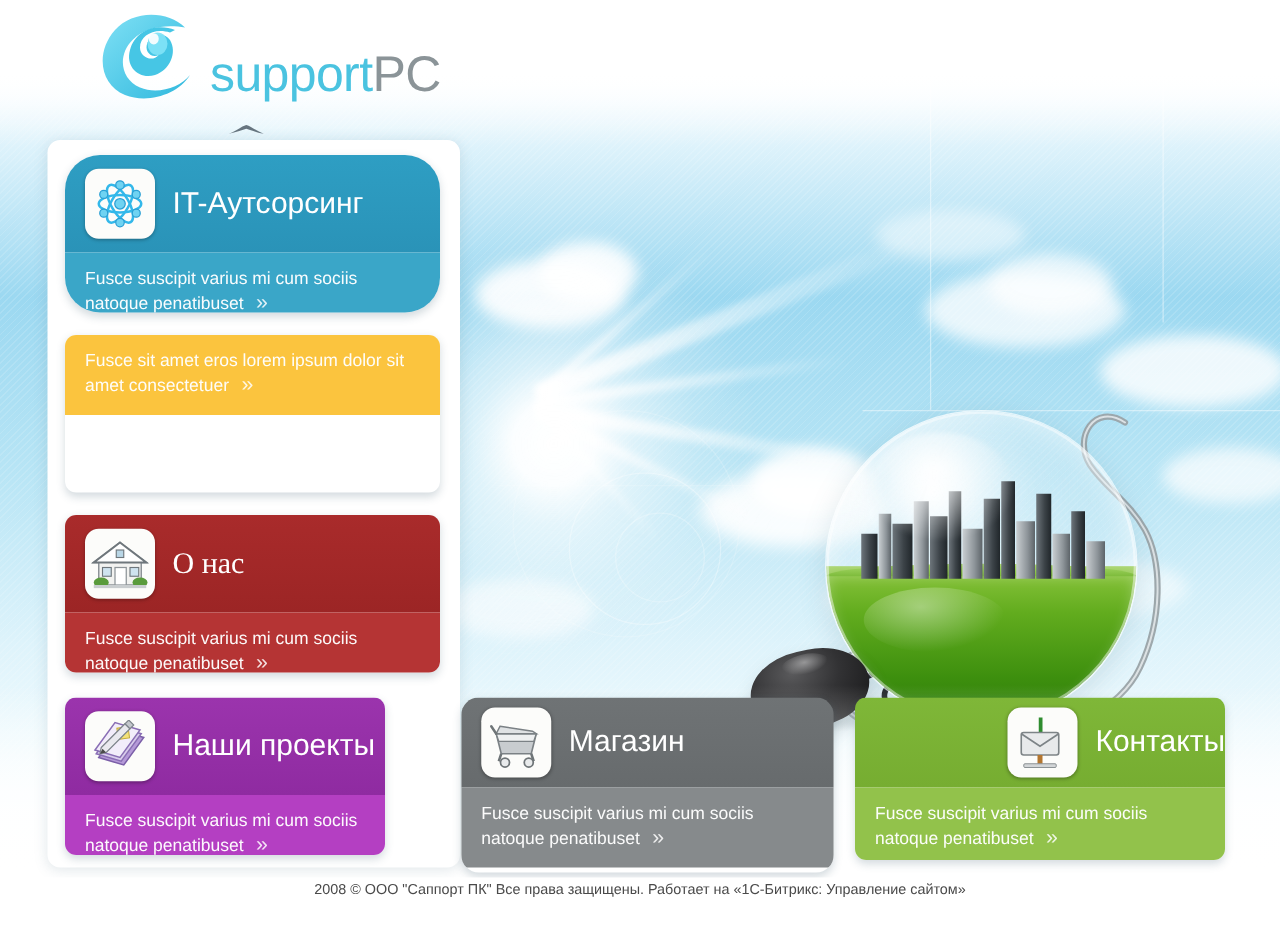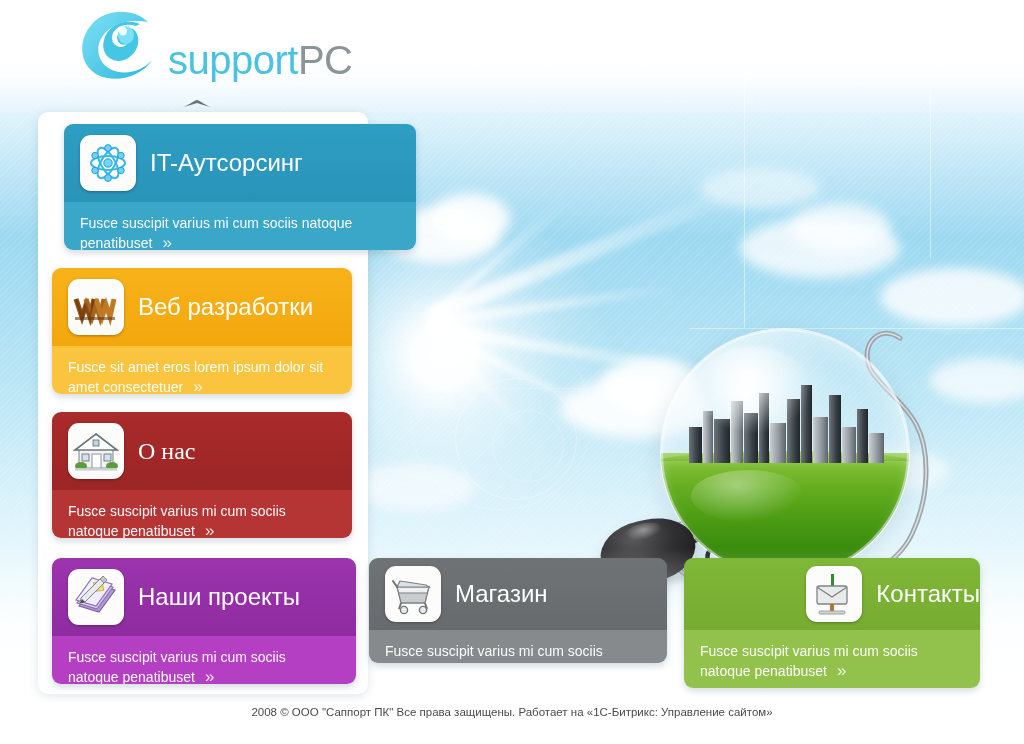--- a/index.html
+++ b/index.html
@@ -169,25 +169,25 @@
   .amber .cbody{background:#fbc43e;}
   .red  .chead{background:linear-gradient(to bottom,#a92b2b,#9c2525);font-family:Liberation Serif, serif;}
   .red  .cbody{background:#b53434;}
   .purple .chead{background:linear-gradient(to bottom,#9b34ad,#8f2ba1);}
   .purple .cbody{background:#b43fc2;}
   .gray .chead{background:linear-gradient(to bottom,#6f7375,#676b6d);}
   .gray .cbody{background:#868a8c;}
   .green .chead{background:linear-gradient(to bottom,#7fb738,#76ad31);justify-content:flex-end;}
   .green .cbody{background:#92c24b;}
 
-  #card0{left:64px;top:124px;width:352px;height:126px;}
+  #card0{left:52px;top:124px;width:300px;height:126px;border-radius:28px;}
   #card1{left:52px;top:268px;width:300px;height:126px;}
   #card2{left:52px;top:412px;width:300px;height:126px;}
-  #card3{left:52px;top:558px;width:304px;height:126px;}
-  #card4{left:369px;top:558px;width:298px;height:105px;}
+  #card3{left:52px;top:558px;width:256px;height:126px;}
+  #card4{left:369px;top:558px;width:298px;height:140px;border-radius:14px;}
   #card5{left:684px;top:558px;width:296px;height:130px;}
   #card4 .chead,#card5 .chead{height:72px;}
 
   
   .footer{
     position:absolute;left:0;top:702px;width:1024px;height:42px;background:#ffffff;
     text-align:center;
   }
   .footer .ftext{
     display:inline-block;margin-top:4px;font-size:11.5px;color:#4a4a4a;
@@ -324,34 +324,20 @@
         </svg>
       </div>
       <div class="ctitle">IT-Аутсорсинг</div>
     </div>
     <div class="cbody">
       <span class="cdesc">Fusce suscipit varius mi cum sociis natoque penatibuset</span><span class="chev">»</span>
     </div>
   </div>
 
   <div class="card amber" id="card1">
-    <div class="chead">
-      <div class="ico">
-        <svg width="46" height="40" viewBox="0 0 46 40">
-          <g>
-            <path d="M3 12 L9 30 L13 18 L17 30 L21 12" fill="none" stroke="#8a4a10" stroke-width="5" stroke-linejoin="miter"></path>
-            <path d="M13 12 L19 30 L23 18 L27 30 L31 12" fill="none" stroke="#a8651c" stroke-width="5"></path>
-            <path d="M23 12 L29 30 L33 18 L37 30 L41 12" fill="none" stroke="#c07a26" stroke-width="5"></path>
-            <path d="M3 12 L9 30 L13 18 L17 30 L21 12" fill="none" stroke="#6e3a0c" stroke-width="2" opacity=".6"></path>
-          </g>
-          <rect x="2" y="30" width="40" height="3" fill="#5d3108" opacity=".55"></rect>
-        </svg>
-      </div>
-      <div class="ctitle">Веб разработки</div>
-    </div>
     <div class="cbody">
       <span class="cdesc">Fusce sit amet eros lorem ipsum dolor sit amet consectetuer</span><span class="chev">»</span>
     </div>
   </div>
 
   <div class="card red" id="card2">
     <div class="chead">
       <div class="ico">
         <svg width="46" height="42" viewBox="0 0 46 42">
           <path d="M23 4 L44 20 L40 20 L40 38 L6 38 L6 20 L2 20 Z" fill="#f2f2f0" stroke="#8e9498" stroke-width="1.2"></path>

